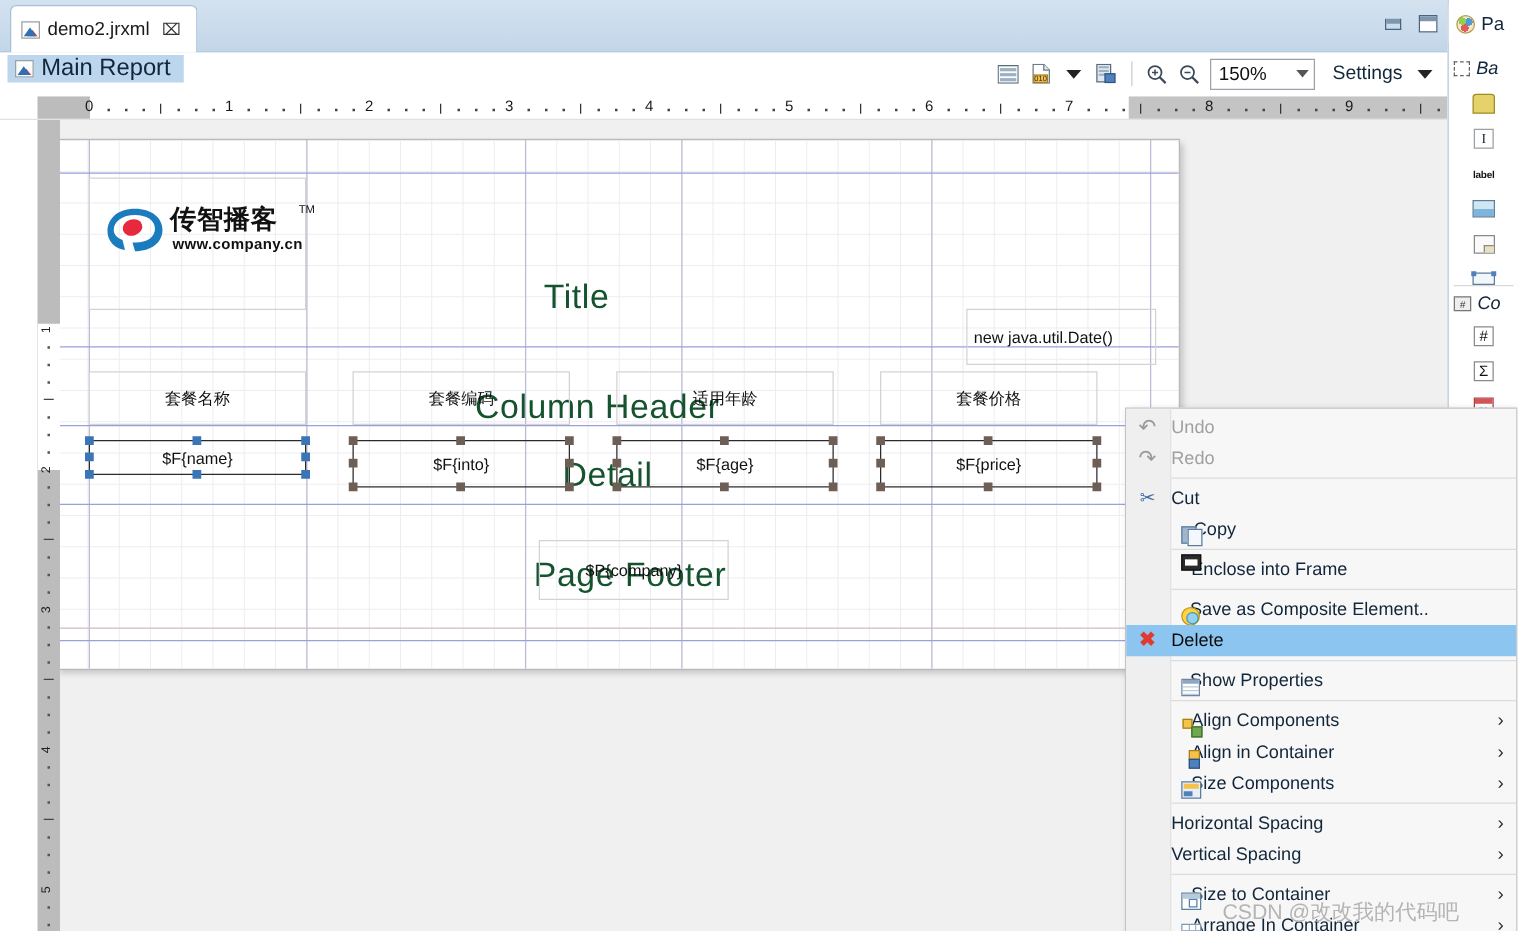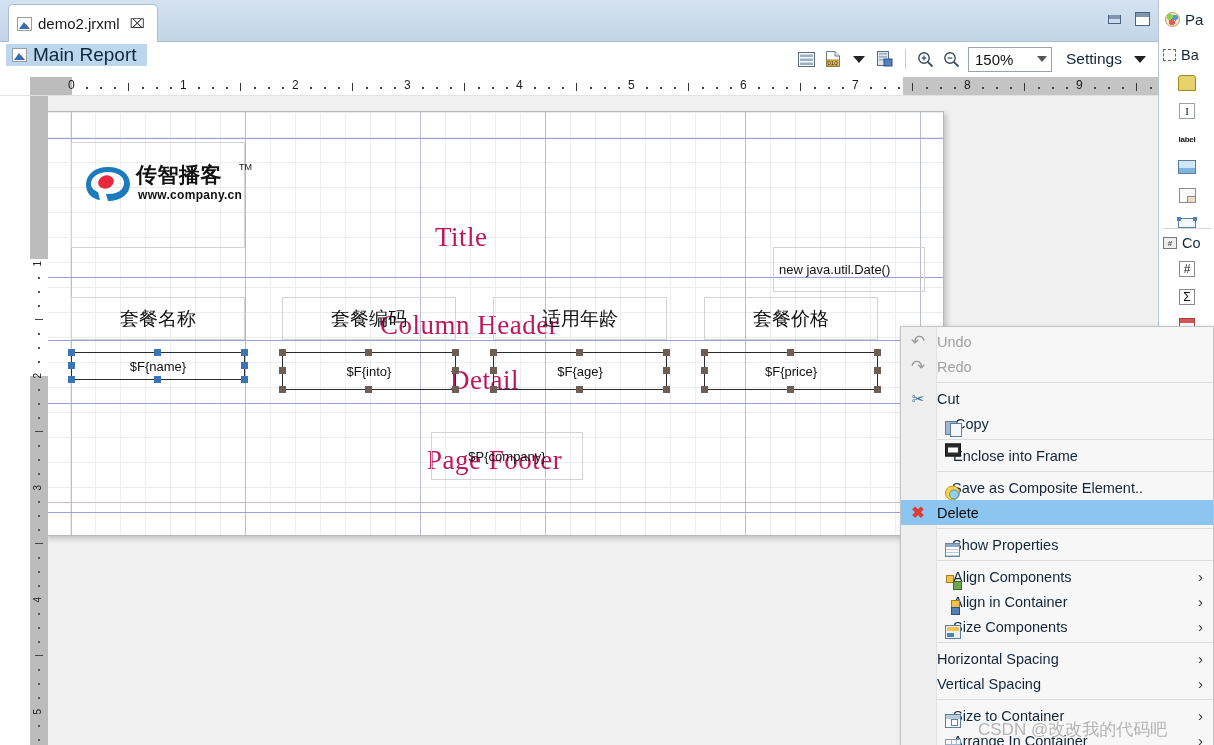--- a/index.html
+++ b/index.html
@@ -140,35 +140,35 @@
     background-image:
       linear-gradient(to right, #e9e9ef 1px, transparent 1px),
       linear-gradient(to bottom, #e9e9ef 1px, transparent 1px);
     background-size: 25px 25px;
     opacity: 0.85;
   }
   .col-guide { position:absolute; top:0; bottom:0; width:1px; background:#b9bcd6; }
   .band-line { position: absolute; left: 0; right: 0; height: 1px; background: #9aa0d8; }
   .band-line.soft { background: #d8b9c0; }
   .band-label {
-    position: absolute; color: #be185d; font-size: 27px;
-    font-family: Liberation Serif, serif; letter-spacing: 0.5px;
+    position: absolute; color: #14532d; font-size: 27px;
+    font-family: Liberation Sans, sans-serif; letter-spacing: 0.5px;
     white-space: nowrap; user-select: none;
   }
   .el-box {
     position: absolute; border: 1px solid #cfcfcf; background: transparent;
     display: flex; align-items: center; justify-content: center;
     font-size: 13px; color: #111;
   }
   .el-box.plain { border-color: #d3d3d3; }
   .title-text {
     font-family: "Liberation Serif", serif; font-size: 30px; color: #0b0b0b;
     white-space: nowrap;
   }
-  .chdr { font-size: 19px; color: #111; }
+  .chdr { font-size: 13px; color: #111; }
 
   
   .sel-field {
     position: absolute; border: 1px solid #2b2b2b;
     display:flex; align-items:center; justify-content:center;
     font-size: 13px; color: #111; background: transparent;
   }
   .handle { position: absolute; width: 7px; height: 7px; }
   .handle.blue { background: #3b74b7; }
   .handle.gray { background: #6d5f55; }
@@ -270,21 +270,21 @@
   }
   .pal-head-lbl { font-size:15px; color:#12263a; white-space:nowrap; }
   .pal-palette-ic { width:15px; height:15px; border-radius:50%;
                     background: radial-gradient(circle at 30% 30%, #8fd24f 0 3px, transparent 3px),
                                 radial-gradient(circle at 70% 35%, #4f9bd2 0 3px, transparent 3px),
                                 radial-gradient(circle at 45% 72%, #e05a5a 0 3px, transparent 3px),
                                 #f5e8c8;
                     border:1px solid #b79b55; flex:0 0 auto;}
   .pal-section {
     position:absolute; left:4px; height:22px; display:flex; align-items:center; gap:5px;
-    font-size:14.5px; color:#12263a; white-space:nowrap;
+    font-size:14.5px; color:#12263a; white-space:nowrap;font-style:italic;
   }
   .pal-sec-divider { position:absolute; left:4px; width:48px; height:1px; background:#d8d8d8; }
   .pal-sec-ic-basic { width:13px;height:12px;border:1px dashed #666; background:#fff; flex:0 0 auto;}
   .pal-sec-ic-comp { width:14px;height:12px;border:1px solid #777; background:#eee; flex:0 0 auto;
                      font-size:8px; color:#333; text-align:center; line-height:11px;}
   .pal-item { position:absolute; left:16px; width:24px; height:22px;
               display:flex; align-items:center; justify-content:center; }
   .pi-break { width:18px;height:16px; background:#e6d26a; border:1px solid #a08a22;
               border-radius: 3px 3px 0 0;}
   .pi-text { width:16px;height:16px; border:1px solid #9aa0a6; background:#fdfdfd;

